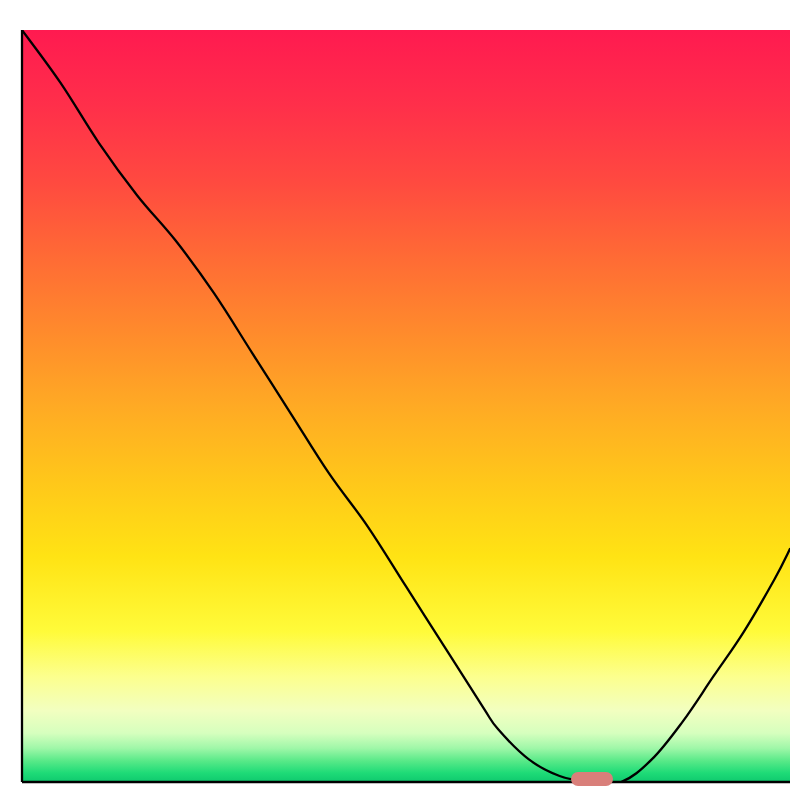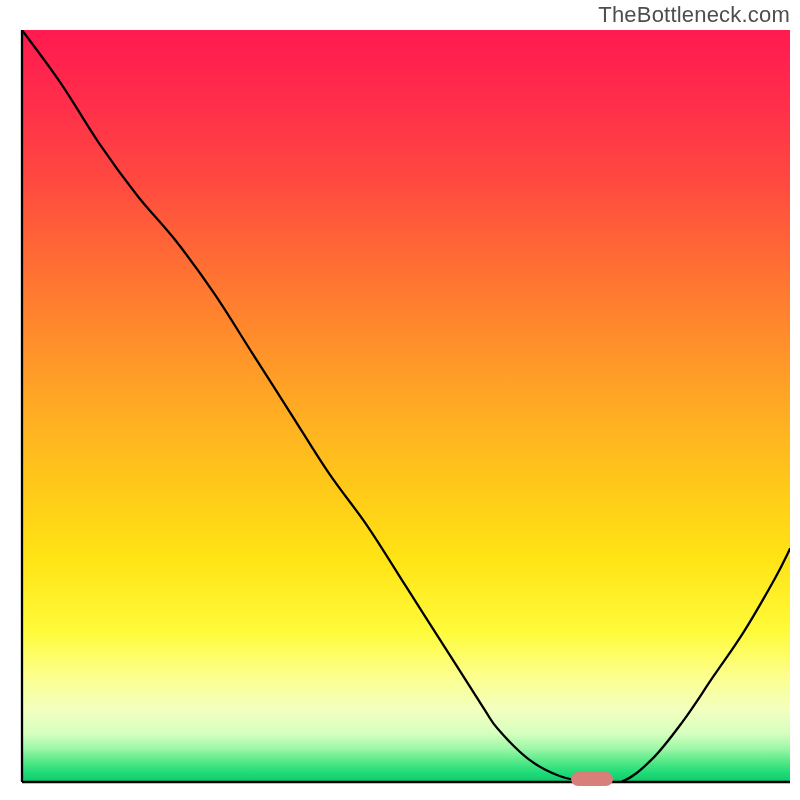--- a/index.html
+++ b/index.html
@@ -75,14 +75,13 @@
     <rect id="plot-bg" x="22" y="30" width="768" height="752" fill="url(#bg-grad)"></rect>
 
     <path id="curve" d="M 22.00 30.00 C 28.91 39.48, 46.58 62.34, 60.40 82.64 C 74.22 102.94, 84.98 122.50, 98.80 142.80 C 112.62 163.10, 123.38 177.84, 137.20 195.44 C 151.02 213.04, 161.78 222.96, 175.60 240.56 C 189.42 258.16, 200.18 272.90, 214.00 293.20 C 227.82 313.50, 238.58 331.70, 252.40 353.36 C 266.22 375.02, 276.98 391.86, 290.80 413.52 C 304.62 435.18, 315.38 453.38, 329.20 473.68 C 343.02 493.98, 353.78 506.02, 367.60 526.32 C 381.42 546.62, 392.18 564.82, 406.00 586.48 C 419.82 608.14, 430.58 624.98, 444.40 646.64 C 458.22 668.30, 473.12 691.91, 482.80 706.80 C 492.48 721.69, 489.87 719.88, 498.16 729.36 C 506.45 738.84, 517.82 751.05, 528.88 759.44 C 539.94 767.83, 548.54 771.92, 559.60 775.98 C 570.66 780.04, 579.26 780.92, 590.32 782.00 C 601.38 783.08, 609.98 786.06, 621.04 782.00 C 632.10 777.94, 640.70 770.27, 651.76 759.44 C 662.82 748.61, 671.42 736.73, 682.48 721.84 C 693.54 706.95, 702.14 692.96, 713.20 676.72 C 724.26 660.48, 732.86 649.20, 743.92 631.60 C 754.98 614.00, 766.35 593.85, 774.64 578.96 C 782.93 564.07, 787.24 554.29, 790.00 548.88" stroke="#000000" stroke-width="2.3" fill="none" clip-path="url(#plot-clip)" stroke-linecap="round" stroke-linejoin="round"></path>
 
     <line id="baseline" x1="22" y1="782" x2="790" y2="782" stroke="#000000" stroke-width="2.3"></line>
     <line id="leftline" x1="22" y1="30" x2="22" y2="782" stroke="#000000" stroke-width="2.3"></line>
   </svg>
 
   <div class="marker" id="sweet-spot-marker" style="left: 571.12px; width: 42.24px; top: 772px; background: rgb(217, 127, 122);"></div>
 
-  <div class="watermark">TheBottleneck.com</div>
 </div>
 
 </body></html>

